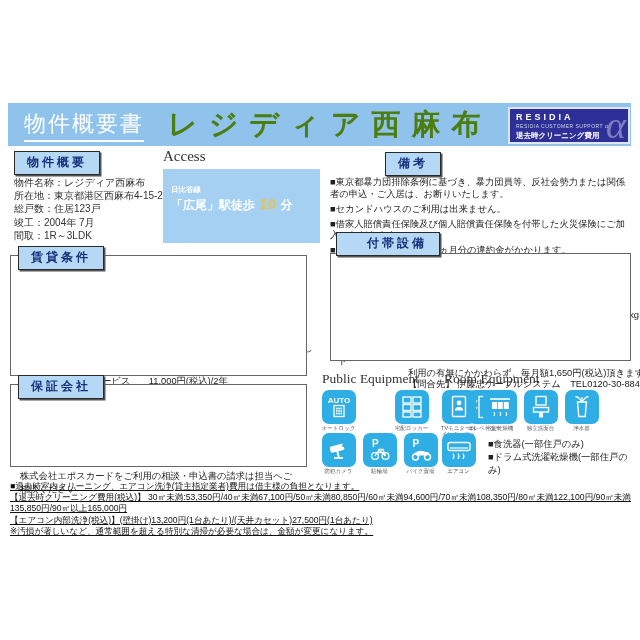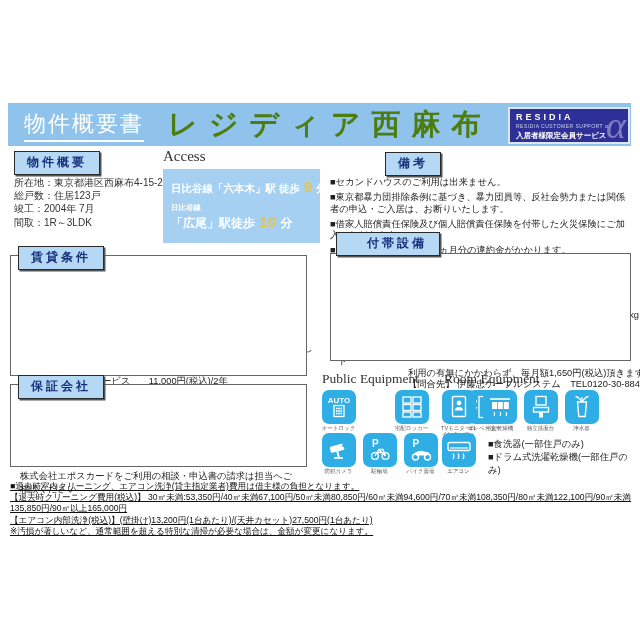--- a/index.html
+++ b/index.html
@@ -64,51 +64,47 @@
 </head>
 <body>
 
 <div class="abs band">
   <div class="abs doc-title" style="position:absolute;left:16px;top:6px;">物件概要書</div>
 </div>
 <div class="abs prop-title">レジディア西麻布</div>
 <div class="abs badge">
   <span class="b1">RESIDIA</span>
   <span class="b2">RESIDIA CUSTOMER SUPPORT α</span>
-  <span class="b3">入居者様限定会員サービス</span>
+  <span class="b3">退去時クリーニング費用</span>
   <span class="alpha">α</span>
 </div>
 
 <div class="abs chip" style="left:14px;top:151px;">物件概要</div>
 <div class="abs ovl">
+  <div>物件名称：レジディア西麻布</div>
   <div>所在地：東京都港区西麻布4-15-2</div>
   <div>総戸数：住居123戸</div>
   <div>竣工：2004年 7月</div>
   <div>間取：1R～3LDK</div>
 </div>
 
 <div class="abs acc-title">Access</div>
 <div class="abs acc-box">
-  <div class="acc-l1">
-    <span>日比谷線「六本木」駅 徒歩</span>
-    <span class="num">9</span>
-    <span>分</span>
-  </div>
   <div class="acc-small">日比谷線</div>
   <div class="acc-l2">
     <span>「広尾」駅徒歩</span>
     <span class="num">10</span>
     <span>分</span>
   </div>
 </div>
 
 <div class="abs chip" style="left:385px;top:152px;">備考</div>
 <div class="abs remarks">
+  <p>■東京都暴力団排除条例に基づき、暴力団員等、反社会勢力または関係者の申込・ご入居は、お断りいたします。</p>
   <p>■セカンドハウスのご利用は出来ません。</p>
-  <p>■東京都暴力団排除条例に基づき、暴力団員等、反社会勢力または関係者の申込・ご入居は、お断りいたします。</p>
   <p>■借家人賠償責任保険及び個人賠償責任保険を付帯した火災保険にご加入いただきます。</p>
   <p>■1年未満解約時、違約金1ヵ月分の違約金がかかります。</p>
 </div>
 
 <div class="abs panel" style="left:10px;top:255px;width:297px;height:121px;"></div>
 <div class="abs chip" style="left:18px;top:246px;">賃貸条件</div>
 <div class="abs lease-rows">
   <div class="lr">
       <span class="ll">敷金</span>
       <span class="lv">1ヶ月(保証会社利用必須/大手法人の場合は敷金2ヶ月)</span>

